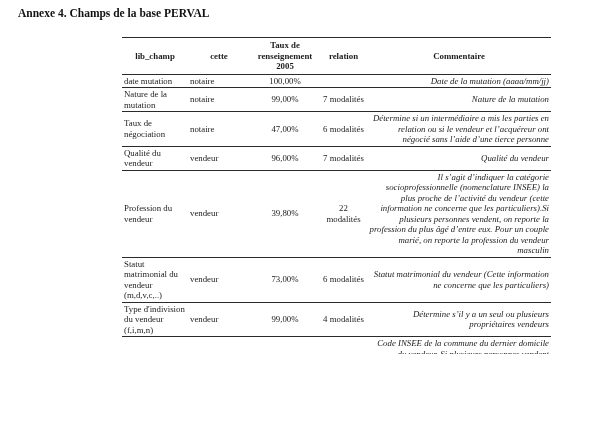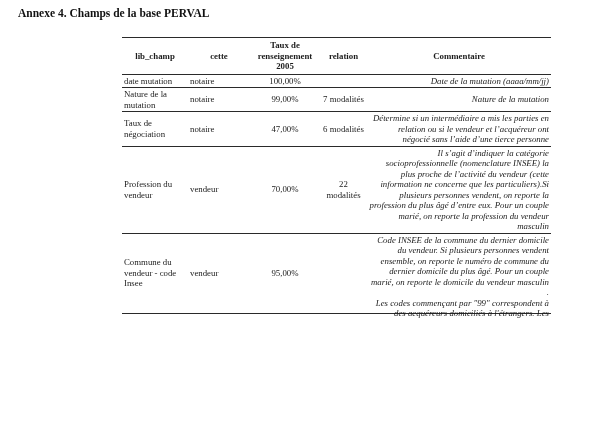--- a/index.html
+++ b/index.html
@@ -99,25 +99,46 @@
         <td class="cell-com">Nature de la mutation</td>
       </tr>
       <tr>
         <td class="cell-lib">Taux de négociation</td>
         <td class="cell-theme">notaire</td>
         <td class="cell-taux">47,00%</td>
         <td class="cell-val">6 modalités</td>
         <td class="cell-com">Détermine si un intermédiaire a mis les parties en relation ou si le vendeur et l’acquéreur ont négocié sans l’aide d’une tierce personne</td>
       </tr>
       <tr>
+        <td class="cell-lib">Qualité du vendeur</td>
+        <td class="cell-theme">vendeur</td>
+        <td class="cell-taux">96,00%</td>
+        <td class="cell-val">7 modalités</td>
+        <td class="cell-com">Qualité du vendeur</td>
+      </tr>
+      <tr>
         <td class="cell-lib">Profession du vendeur</td>
         <td class="cell-theme">vendeur</td>
-        <td class="cell-taux">70,00%</td>
+        <td class="cell-taux">39,80%</td>
         <td class="cell-val">22 modalités</td>
         <td class="cell-com">Il s’agit d’indiquer la catégorie socioprofessionnelle (nomenclature INSEE) la plus proche de l’activité du vendeur (cette information ne concerne que les particuliers).Si plusieurs personnes vendent, on reporte la profession du plus âgé d’entre eux. Pour un couple marié, on reporte la profession du vendeur masculin</td>
+      </tr>
+      <tr>
+        <td class="cell-lib">Statut matrimonial du vendeur (m,d,v,c,..)</td>
+        <td class="cell-theme">vendeur</td>
+        <td class="cell-taux">73,00%</td>
+        <td class="cell-val">6 modalités</td>
+        <td class="cell-com">Statut matrimonial du vendeur (Cette information ne concerne que les particuliers)</td>
+      </tr>
+      <tr>
+        <td class="cell-lib">Type d'indivision du vendeur (f,i,m,n)</td>
+        <td class="cell-theme">vendeur</td>
+        <td class="cell-taux">99,00%</td>
+        <td class="cell-val">4 modalités</td>
+        <td class="cell-com">Détermine s’il y a un seul ou plusieurs propriétaires vendeurs</td>
       </tr>
       <tr class="row-last">
         <td class="cell-lib">Commune du vendeur - code Insee</td>
         <td class="cell-theme">vendeur</td>
         <td class="cell-taux">95,00%</td>
         <td class="cell-val"></td>
         <td class="cell-com"><div>Code INSEE de la commune du dernier domicile du vendeur. Si plusieurs personnes vendent ensemble, on reporte le numéro de commune du dernier domicile du plus âgé. Pour un couple marié, on reporte le domicile du vendeur masculin .
 Les codes commençant par "99" correspondent à des acquéreurs domiciliés à l'étrangers. Les</div></td>
       </tr>
     </tbody>

